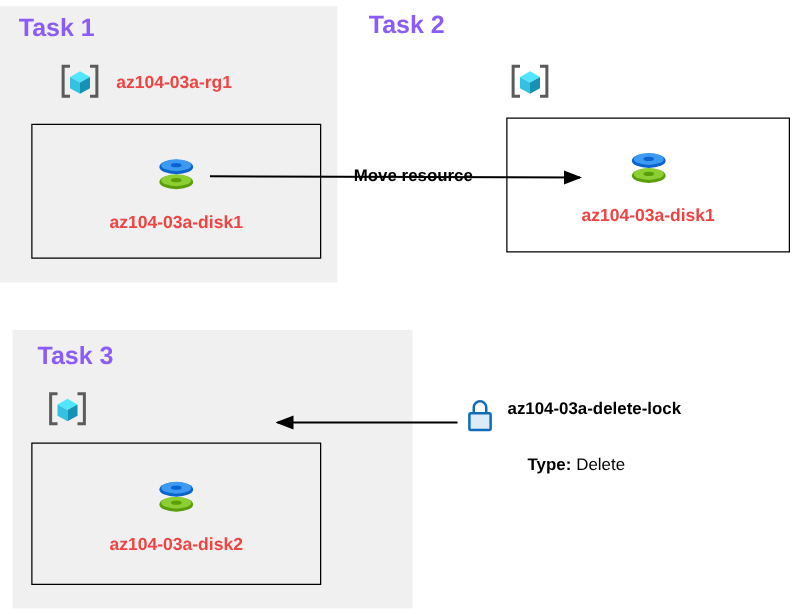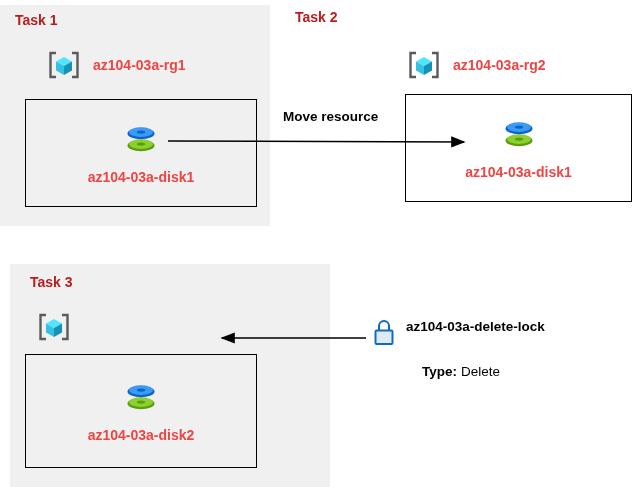--- a/index.html
+++ b/index.html
@@ -10,23 +10,23 @@
     background: #ffffff;
     font-family: "Liberation Sans", sans-serif;
     overflow: hidden;
   }
   .panel {
     position: absolute;
     background: #f0f0f0;
   }
   .task-title {
     position: absolute;
-    font-size: 14px;
+    font-size: 20px;
     font-weight: 700;
-    color: #b91c1c;
+    color: #8b5cf6;
     white-space: nowrap;
   }
   .rg-row {
     position: absolute;
     display: flex;
     align-items: center;
     gap: 11px;
     white-space: nowrap;
   }
   .label {
@@ -102,31 +102,30 @@
   </div>
 
   <svg class="arrow-svg" style="left:164px; top:131px;" width="312" height="20">
     <defs>
       <marker id="ah-right" markerWidth="9" markerHeight="8" refX="8" refY="3.5" orient="auto">
         <path d="M0,0 L9,3.5 L0,7 z" fill="#000000"></path>
       </marker>
     </defs>
     <line x1="4" y1="10" x2="300" y2="11" stroke="#000000" stroke-width="1.6" marker-end="url(#ah-right)"></line>
   </svg>
-  <div class="move-label" style="left:283px; top:109px;">Move resource</div>
+  <div class="move-label" style="left:283px; top:133px;">Move resource</div>
 
   <div class="rg-row" style="left:406px; top:50px;">
     <svg width="36" height="30" viewBox="0 0 36 30">
       <path d="M10 3 H4.5 V27 H10" fill="none" stroke="#5b5b5b" stroke-width="2.4"></path>
       <path d="M26 3 H31.5 V27 H26" fill="none" stroke="#5b5b5b" stroke-width="2.4"></path>
       <polygon points="18,7 26,11.5 18,16 10,11.5" fill="#50e6ff"></polygon>
       <polygon points="10,11.5 18,16 18,25 10,20.5" fill="#35c1e1"></polygon>
       <polygon points="26,11.5 18,16 18,25 26,20.5" fill="#1592b4"></polygon>
     </svg>
-    <span class="label">az104-03a-rg2</span>
   </div>
 
   <div class="resource-box" style="left:405px; top:94px; width:225px; height:106px;">
     <svg width="38" height="36" viewBox="0 0 38 36">
       <ellipse cx="19" cy="24.5" rx="13.5" ry="5.8" fill="#5a9f0a"></ellipse>
       <ellipse cx="19" cy="23.1" rx="12" ry="4.8" fill="#8ccf33"></ellipse>
       <ellipse cx="19" cy="23.1" rx="4.2" ry="1.7" fill="#5a9f0a"></ellipse>
       <ellipse cx="19" cy="12.5" rx="13.5" ry="5.8" fill="#0a64cf"></ellipse>
       <ellipse cx="19" cy="11.1" rx="12" ry="4.8" fill="#3c9af2"></ellipse>
       <ellipse cx="19" cy="11.1" rx="4.2" ry="1.7" fill="#0a64cf"></ellipse>

